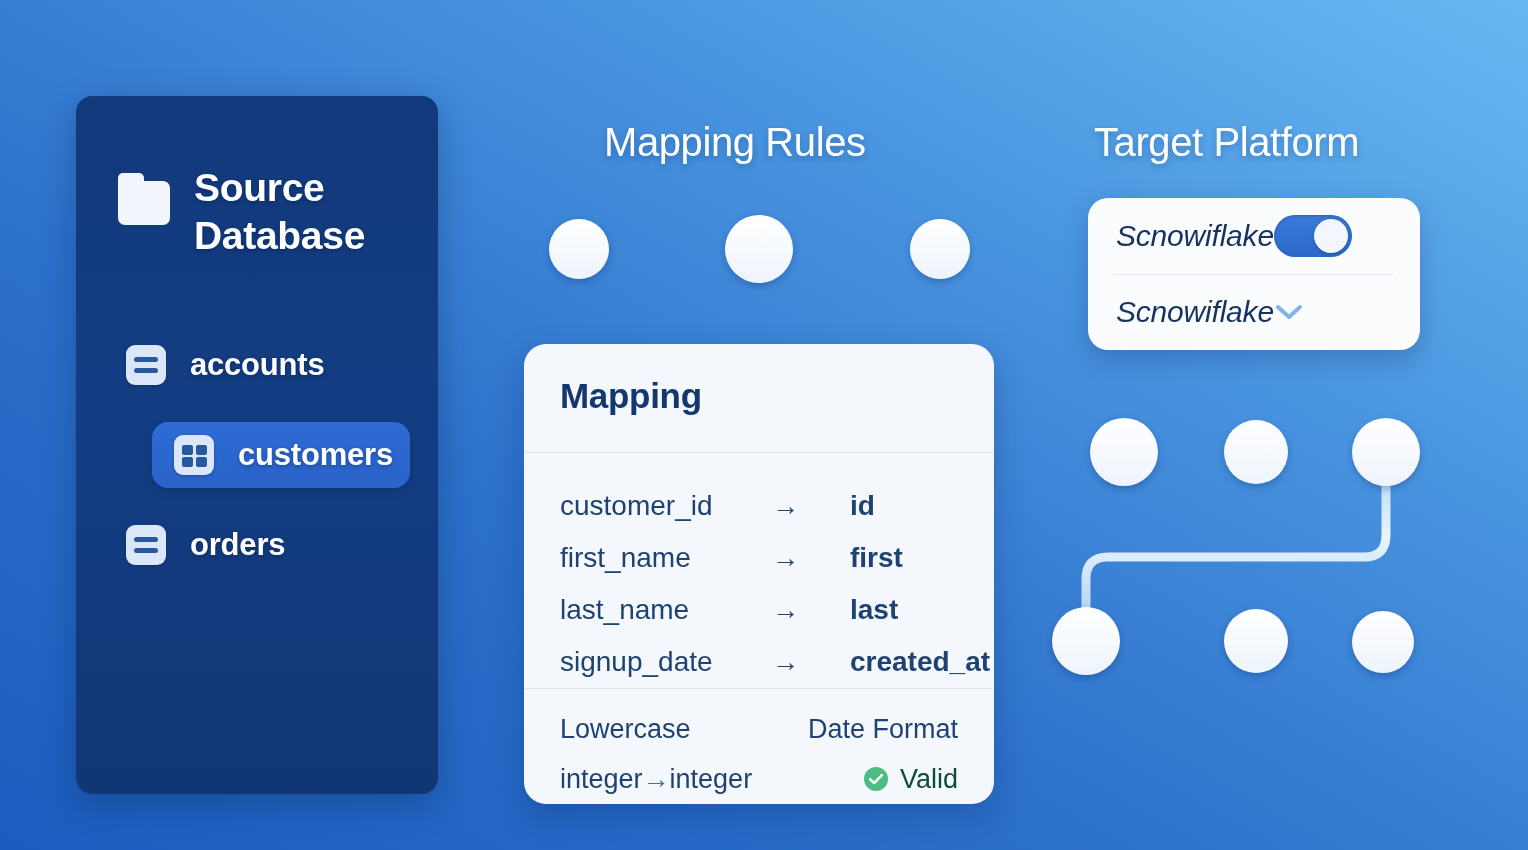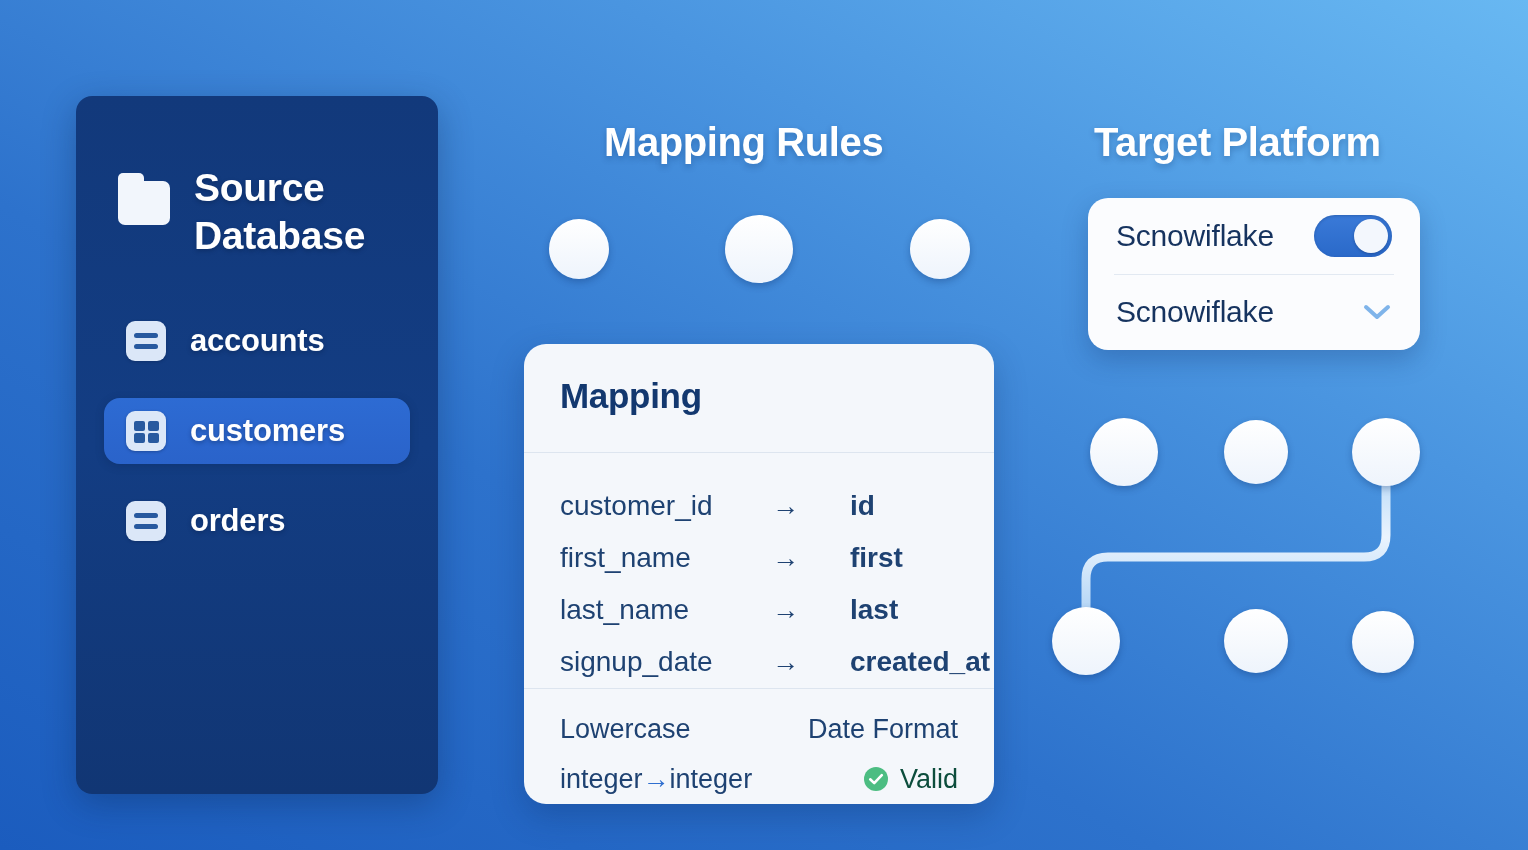--- a/index.html
+++ b/index.html
@@ -73,36 +73,37 @@
     font-weight: bold;
     line-height: 48px;
     letter-spacing: -0.3px;
     white-space: pre-line;
     text-shadow: 0 2px 4px rgba(5, 26, 62, 0.35);
   }
 
   .table-list {
     position: absolute;
     left: 28px;
-    top: 212px;
+    top: 236px;
     right: 28px;
   }
   .table-row {
     position: relative;
     display: flex;
     align-items: center;
     gap: 24px;
     height: 66px;
     padding: 0 22px;
     border-radius: 16px;
     margin-bottom: 24px;
   }
   .table-row.active {
     background: linear-gradient(to bottom, #2d6bd3 0%, #2a63ca 100%);
     box-shadow: 0 2px 8px rgba(10, 35, 80, 0.3);
+    margin-left: 48px;
   }
   .row-icon {
     position: relative;
     width: 40px;
     height: 40px;
     flex: none;
     background: #dbe7f8;
     border-radius: 9px;
     box-shadow: 0 1px 3px rgba(8, 30, 70, 0.35);
   }
@@ -133,21 +134,21 @@
     font-weight: bold;
     letter-spacing: -0.2px;
     text-shadow: 0 2px 4px rgba(5, 26, 62, 0.35);
   }
 
   
   .col-heading {
     position: absolute;
     color: #ffffff;
     font-size: 40px;
-    font-weight: bold;
+    font-weight: normal;
     letter-spacing: -0.4px;
     text-shadow: 0 3px 6px rgba(10, 45, 100, 0.3);
     white-space: nowrap;
   }
   #heading-mapping { left: 604px; top: 120px; }
   #heading-target  { left: 1094px; top: 120px; }
 
   
   #wires {
     position: absolute;
@@ -258,24 +259,24 @@
     width: 332px;
     height: 152px;
     background: #fbfcfe;
     border-radius: 20px;
     box-shadow: 0 10px 26px rgba(10, 40, 95, 0.26);
   }
   .target-row {
     position: relative;
     display: flex;
     align-items: center;
-    justify-content: space-between;
     height: 76px;
     padding: 0 28px;
     box-sizing: border-box;
+    font-style: italic;
   }
   .target-row .t-label {
     color: #16335f;
     font-size: 30px;
     letter-spacing: -0.2px;
   }
   .t-divider {
     position: absolute;
     left: 26px;
     right: 26px;

